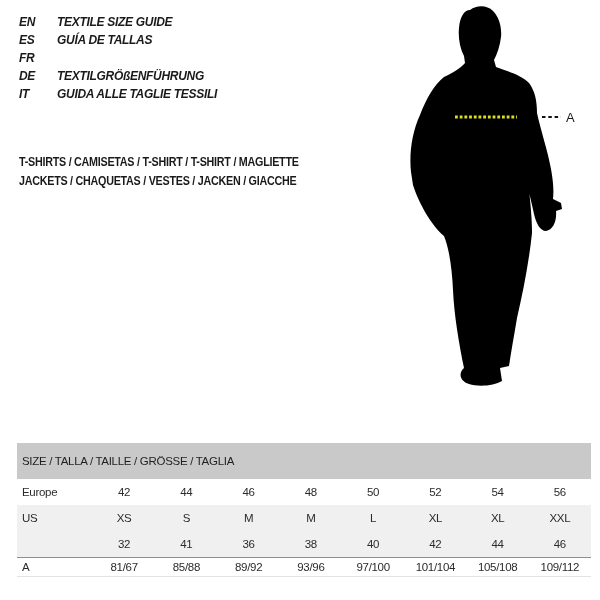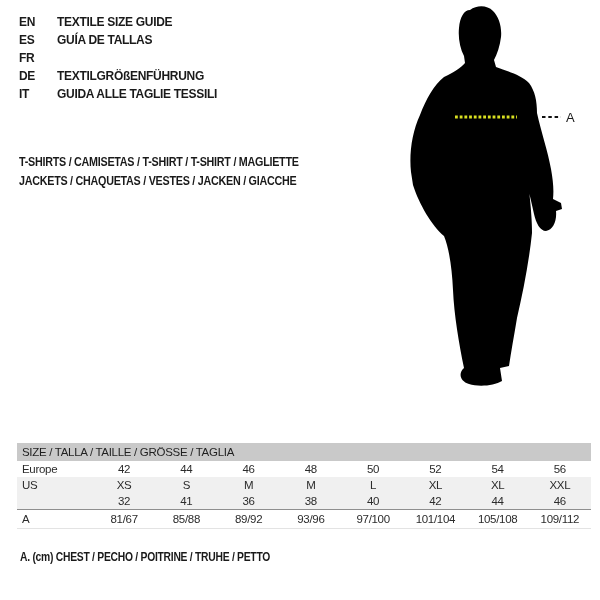--- a/index.html
+++ b/index.html
@@ -1,44 +1,44 @@
 <!DOCTYPE html>
 <html><head>
 <meta charset="utf-8">
 <style>
   html,body { margin:0; padding:0; background:#ffffff; }
   .canvas {
     position:relative; width:600px; height:600px; background:#ffffff;
     font-family:"Liberation Sans", sans-serif; color:#1a1a1a; overflow:hidden;
   }
   
-  .lang-block { position:absolute; left:19px; top:13px; }
+  .lang-block { position:absolute; left:19px; top:13px;font-style:italic; }
   .lang-row { display:flex; height:18px; line-height:18px; font-size:12px; font-weight:700; letter-spacing:-0.3px; }
   .lang-code { width:38px; }
   
   .cat-block { position:absolute; left:19px; top:109px; font-size:12.5px; font-weight:700;margin-top:44px; }
   .cat-line { height:19px; line-height:19px; }
   .cond { display:inline-block; transform:scaleX(0.86); transform-origin:0 50%; white-space:nowrap; letter-spacing:-0.3px; }
   
   .figure-svg { position:absolute; left:398px; top:0; }
   .measure-a-text { font-family:"Liberation Sans", sans-serif; font-size:13px; fill:#1a1a1a; }
   
   .section-title { position:absolute; left:20px; top:416px; font-size:12px; font-weight:700; white-space:nowrap; }
   
   .size-table {
     position:absolute; left:17px; top:443px; width:574px;
     border-collapse:collapse; table-layout:fixed;
     font-size:11.5px; letter-spacing:-0.3px; color:#2b2b2b;
     border-bottom:1px solid #e3e3e3;
   }
   .size-table th {
     background:#c9c9c9; color:#1f1f1f; font-weight:400; text-align:left;
-    height:18px; padding:0 0 0 5px;
+    height:36px; padding:0 0 0 5px;
   }
-  .size-table td { height:16px; padding:0; text-align:center; font-weight:400; }
+  .size-table td { height:26px; padding:0; text-align:center; font-weight:400; }
   .size-table td.lab { text-align:left; padding-left:5px; }
   .size-table tr.alt { background:#f0f0f0;padding-left:44px; }
   .size-table tr.row-a { border-top:1px solid #8f8f8f; }
   .size-table tr.row-a td { height:18px; }
   
   .footnote { position:absolute; left:20px; top:550px; font-size:12px; font-weight:700; white-space:nowrap; }
 </style>
 </head>
 <body>
 
@@ -174,17 +174,14 @@
         <td>89/92</td>
         <td>93/96</td>
         <td>97/100</td>
         <td>101/104</td>
         <td>105/108</td>
         <td>109/112</td>
       </tr>
     </tbody>
   </table>
 
-  <div class="footnote">
-    <span class="cond">A. (cm) CHEST / PECHO / POITRINE / TRUHE / PETTO</span>
-  </div>
 
 </div>
 
 </body></html>

